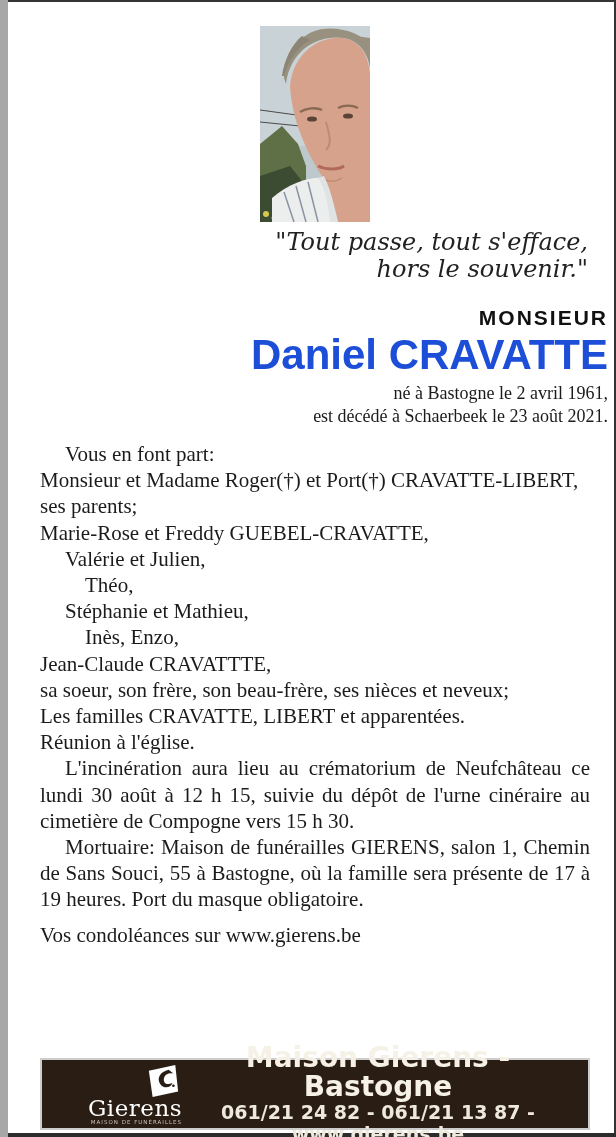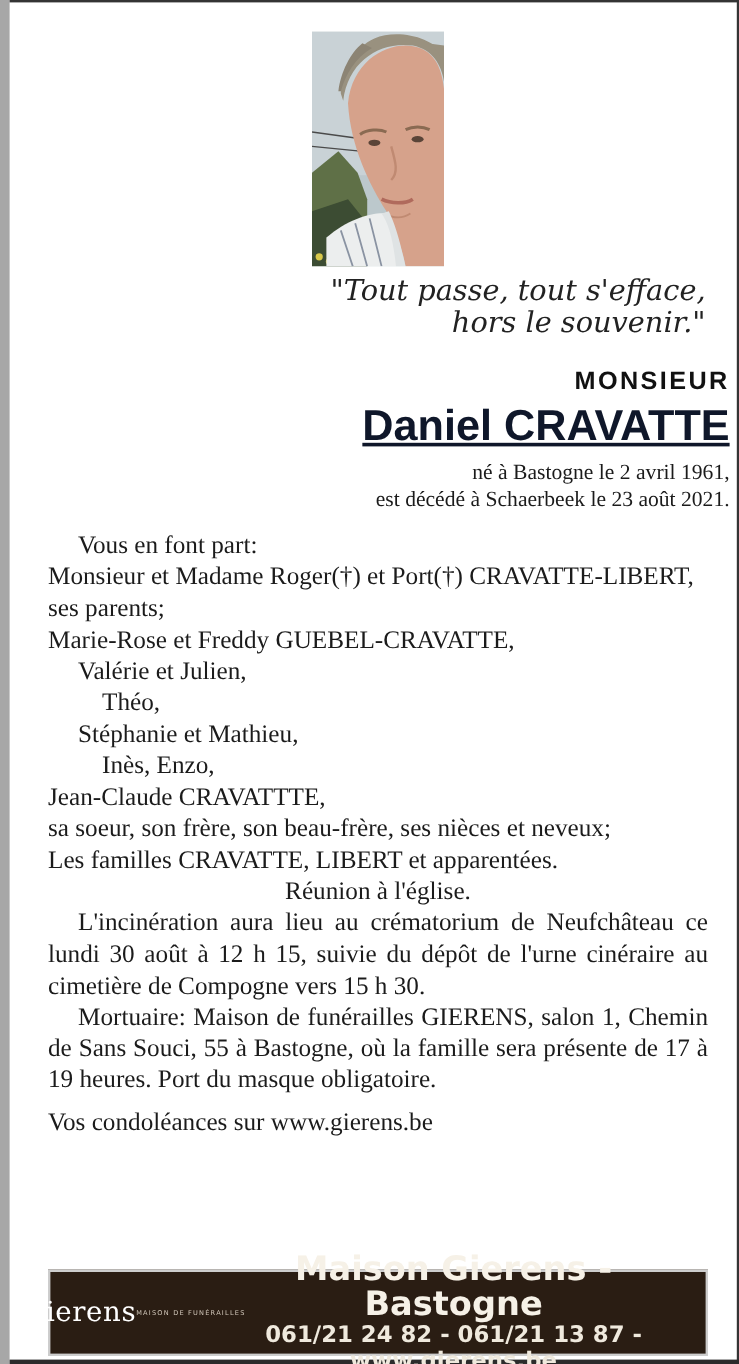--- a/index.html
+++ b/index.html
@@ -22,43 +22,43 @@
     font-family:"DejaVu Serif", serif;
   }
 
   .header{position:absolute;left:8px;top:286px;width:600px;text-align:right;margin-top:20px;}
   .salutation{
     font-family:"Liberation Sans", sans-serif;font-weight:bold;
     font-size:21px;line-height:24px;letter-spacing:2px;color:#111;
   }
   .deceased-name{
     font-family:"Liberation Sans", sans-serif;font-weight:bold;
-    font-size:36px;line-height:46px;margin-top:2px;color:#0f172a;text-decoration:underline;
+    font-size:42px;line-height:46px;margin-top:2px;color:#1d4ed8;
   }
   .dates{font-size:18px;line-height:23px;margin-top:4px;color:#1b1b1b;}
 
   .bodytext{
     position:absolute;left:40px;top:441px;width:550px;
     font-size:21px;line-height:26.2px;color:#1b1b1b;
   }
   .ind1{padding-left:25px;}
   .ind2{padding-left:45px;}
   .right{text-align:left;}
   .para{text-align:justify;text-indent:25px;margin:0;}
-  .center{text-align:center;}
+  .center{text-align:left;}
   .condolences{margin-top:9px;}
 
   .banner{
     position:absolute;left:40px;top:1058px;width:550px;height:72px;
     box-sizing:border-box;background:#2a1d13;border:2px solid #cdcdcd;
     display:flex;align-items:center;
     font-family:"DejaVu Sans", sans-serif;color:#f6f1e7;
   }
   .banner-logo{
-    width:140px;display:flex;flex-direction:row;align-items:center;justify-content:center;
+    width:140px;display:flex;flex-direction:column;align-items:flex-end;justify-content:center;
     padding-top:2px;
   }
   .banner-logo .logotype{
     font-family:"DejaVu Serif", serif;font-size:23px;line-height:22px;color:#ffffff;
     letter-spacing:0.5px;margin-top:-2px;
   }
   .banner-logo .logosub{
     font-size:5.5px;letter-spacing:1px;color:#cfc5b8;line-height:7px;white-space:nowrap;
   }
   .banner-main{flex:1;text-align:center;padding-right:14px;}

